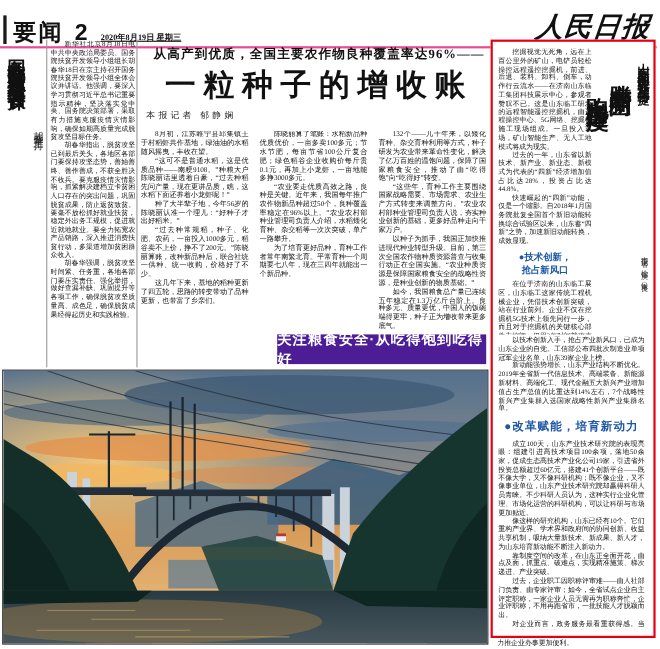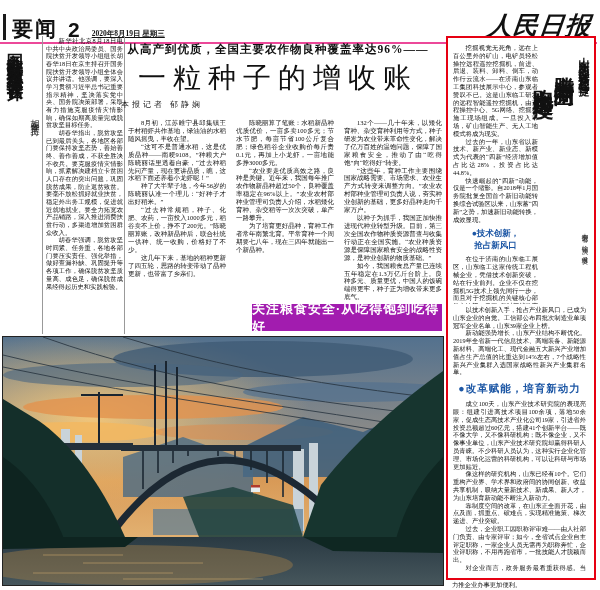--- a/index.html
+++ b/index.html
@@ -16,31 +16,31 @@
   
   .v-text{writing-mode:vertical-rl;text-orientation:upright;}
   .left-title{position:absolute;left:6px;top:40px;height:294px;font-size:16.5px;font-weight:bold;
               letter-spacing:2px;line-height:1;}
   .left-byline{position:absolute;left:28px;top:112px;height:80px;font-size:9px;letter-spacing:2px;color:#222;}
   .rule-v{position:absolute;width:1px;background:#999;}
   .leftcol{position:absolute;left:46px;top:37px;width:77px;height:297px;overflow:hidden;
            font-size:6.3px;line-height:1.22;text-align:justify;text-justify:inter-ideograph;}
   .leftcol p, .rb p, .mcol p{margin:0;text-indent:2em;}
   
-  .mid{position:absolute;left:121px;top:36px;width:314px;}
+  .mid{position:absolute;left:133px;top:36px;width:314px;}
   .kicker{text-align:center;font-size:11.5px;font-weight:600;letter-spacing:1px;margin-top:6px;}
-  .m-title{text-align:center;font-size:28px;font-weight:normal;letter-spacing:7px;margin-top:6px;line-height:1.1;}
+  .m-title{text-align:center;font-size:28px;font-weight:bold;letter-spacing:7px;margin-top:6px;line-height:1.1;}
   .m-byline{text-align:left;font-size:8px;letter-spacing:3px;margin-top:5px;color:#222;}
   .mcols{position:absolute;left:128px;top:119px;width:314px;}
   .mcol{position:absolute;top:0;width:98px;overflow:hidden;font-size:6.5px;line-height:1.22;
         text-align:justify;text-justify:inter-ideograph;}
   .mcol.c1{left:0;height:215px;}
   .mcol.c2{left:108px;height:182px;}
   .mcol.c3{left:216px;height:182px;}
-  .banner{position:absolute;left:252px;top:304px;width:190px;height:27px;background:#a21caf;color:#fff;
+  .banner{position:absolute;left:252px;top:304px;width:190px;height:27px;background:#4c1d95;color:#fff;
           display:flex;align-items:center;justify-content:center;font-size:13px;font-weight:bold;
           letter-spacing:1px;font-family:"Liberation Sans","DejaVu Sans",sans-serif;}
   
   .photo{position:absolute;left:2px;top:336px;width:440px;height:248px;border:1px solid #222;overflow:hidden;}
   
   .rbox{position:absolute;left:446px;top:36px;width:146px;height:540px;border:2.5px solid #e60012;background:#fff;}
   .rb-kicker{position:absolute;right:3px;top:10px;height:170px;font-size:11px;font-weight:600;letter-spacing:2.5px;}
   .rb-byline{position:absolute;right:5px;top:190px;height:112px;font-size:6.5px;letter-spacing:1px;color:#333;}
   .rb-title{position:absolute;right:20px;top:22px;height:282px;font-size:21px;font-weight:bold;
             letter-spacing:2px;line-height:1;display:flex;flex-direction:column;}

